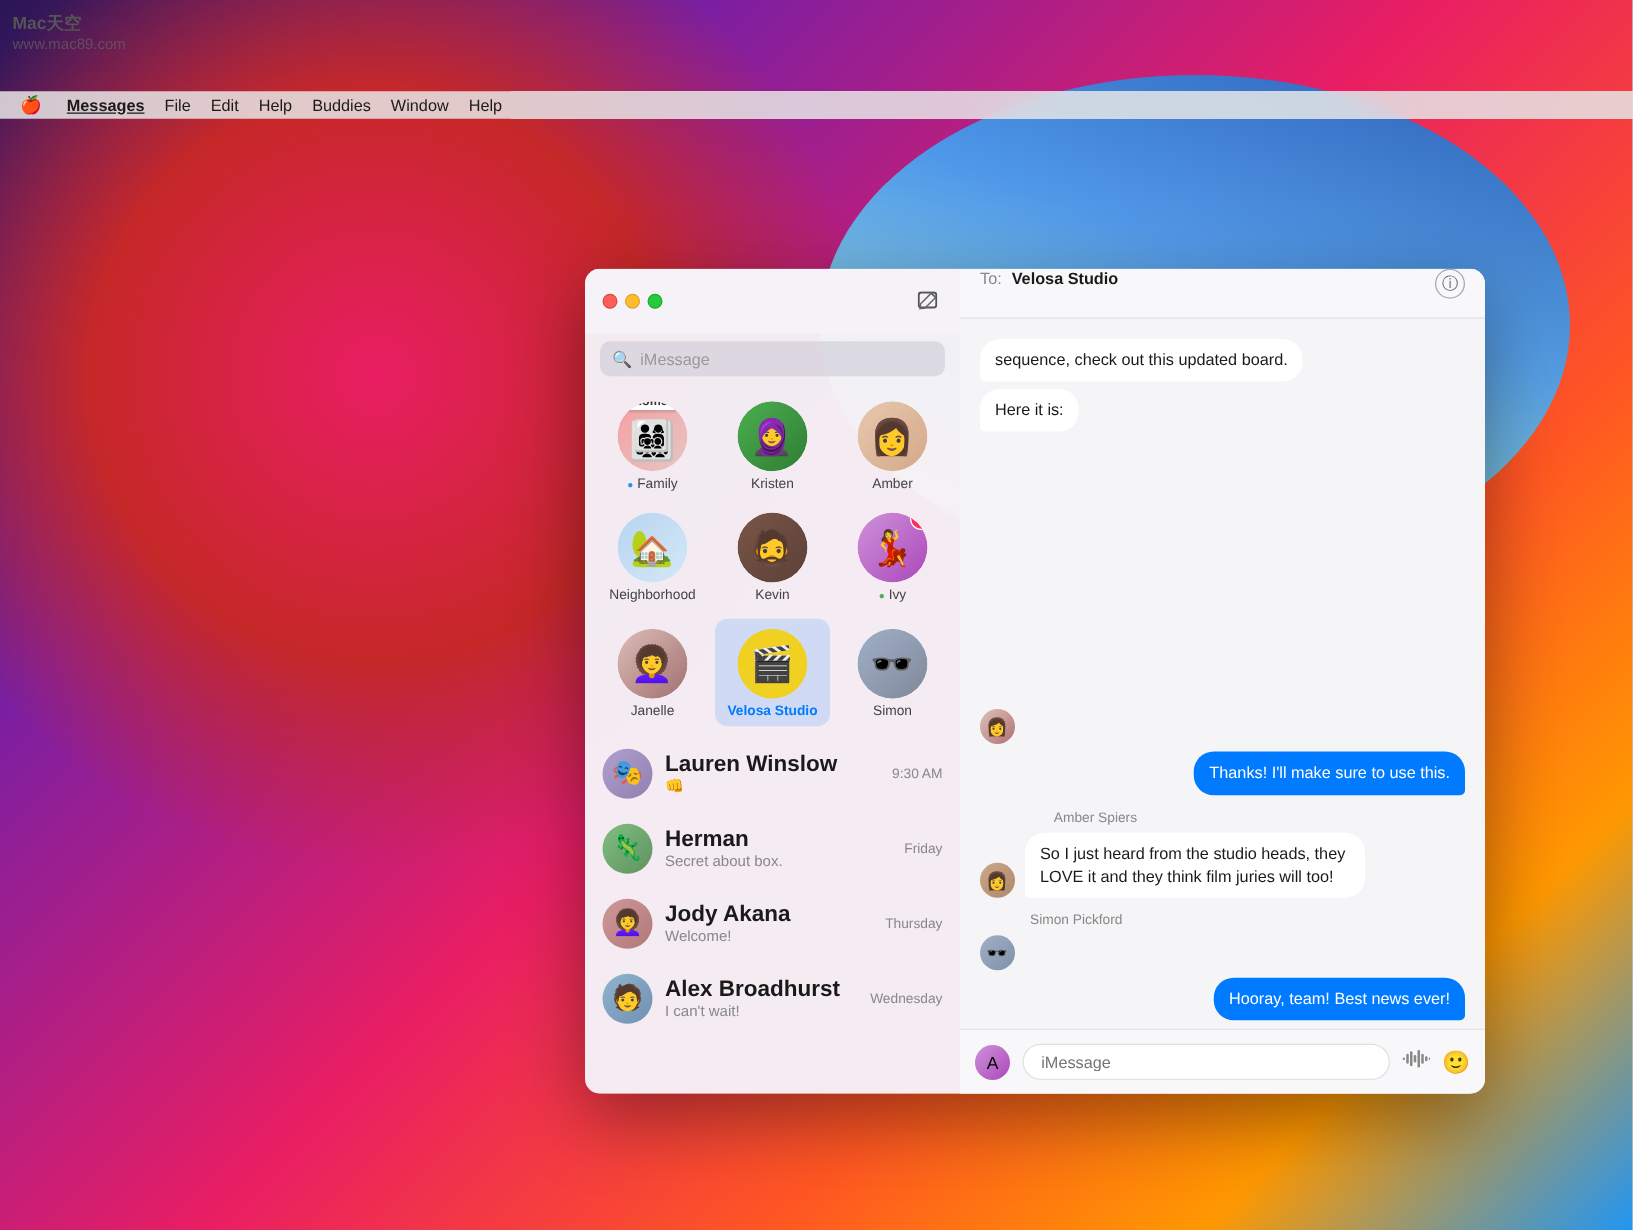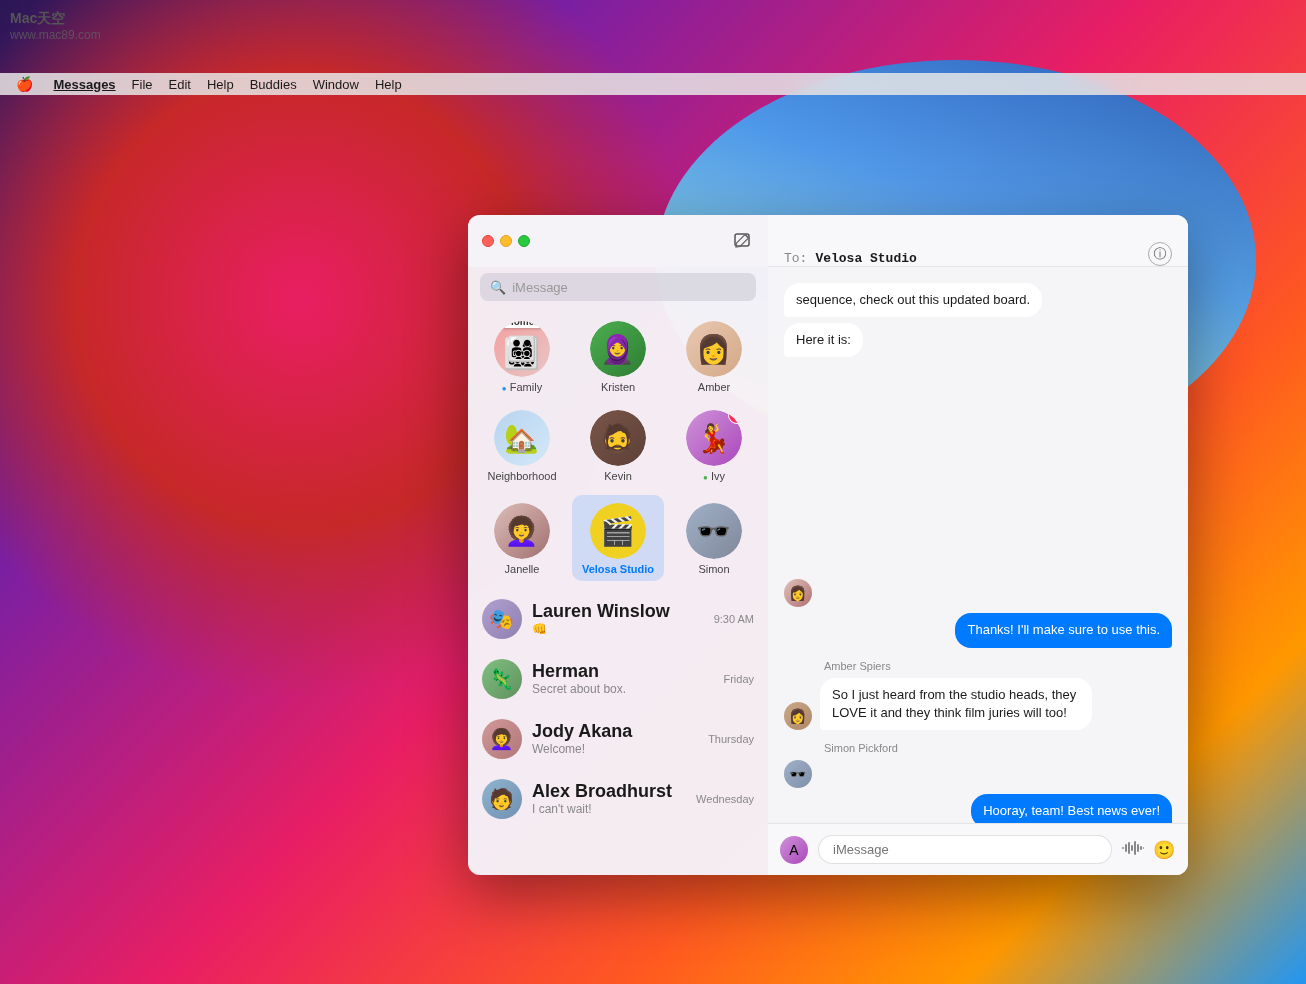--- a/index.html
+++ b/index.html
@@ -260,28 +260,27 @@
 
     
     .chat-panel {
       flex: 1;
       background: #f5f5f7;
       display: flex;
       flex-direction: column;
     }
 
     .chat-header {
-      height: 52px;
+      height: 40px;
       background: rgba(248,248,250,0.97);
       border-bottom: 1px solid rgba(0,0,0,0.08);
       display: flex;
-      align-items: flex-end;
+      align-items: flex-start;
       padding: 0 16px;
       gap: 8px;
-      font-family: Liberation Mono, monospace;
     }
 
     .chat-to-label {
       font-size: 13px;
       color: #888;
     }
     .chat-to-name {
       font-size: 13px;
       font-weight: 600;
       color: #1a1a1a;
@@ -609,21 +608,21 @@
             
             
           </div>
         </div>
       </div>
 
       <div class="msg-row outgoing">
         <div class="msg-bubble msg-outgoing">Thanks! I'll make sure to use this.</div>
       </div>
 
-      <div style="font-size:11px; color:#888; margin-left:40px; margin-top:6px;">Amber Spiers</div>
+      <div style="font-size:11px; color:#888; margin-left:59px; margin-top:6px;">Amber Spiers</div>
 
       <div class="msg-row">
         <div class="sender-avatar" style="background: linear-gradient(135deg, #c8a888, #b08868);">👩</div>
         <div class="msg-bubble msg-incoming">So I just heard from the studio heads, they LOVE it and they think film juries will too!</div>
       </div>
 
       <div style="font-size:11px; color:#888; margin-left:40px; margin-top:6px;">Simon Pickford</div>
 
       <div class="msg-row">
         <div class="sender-avatar" style="background: linear-gradient(135deg, #a0b0c8, #8090a8);">🕶️</div>

